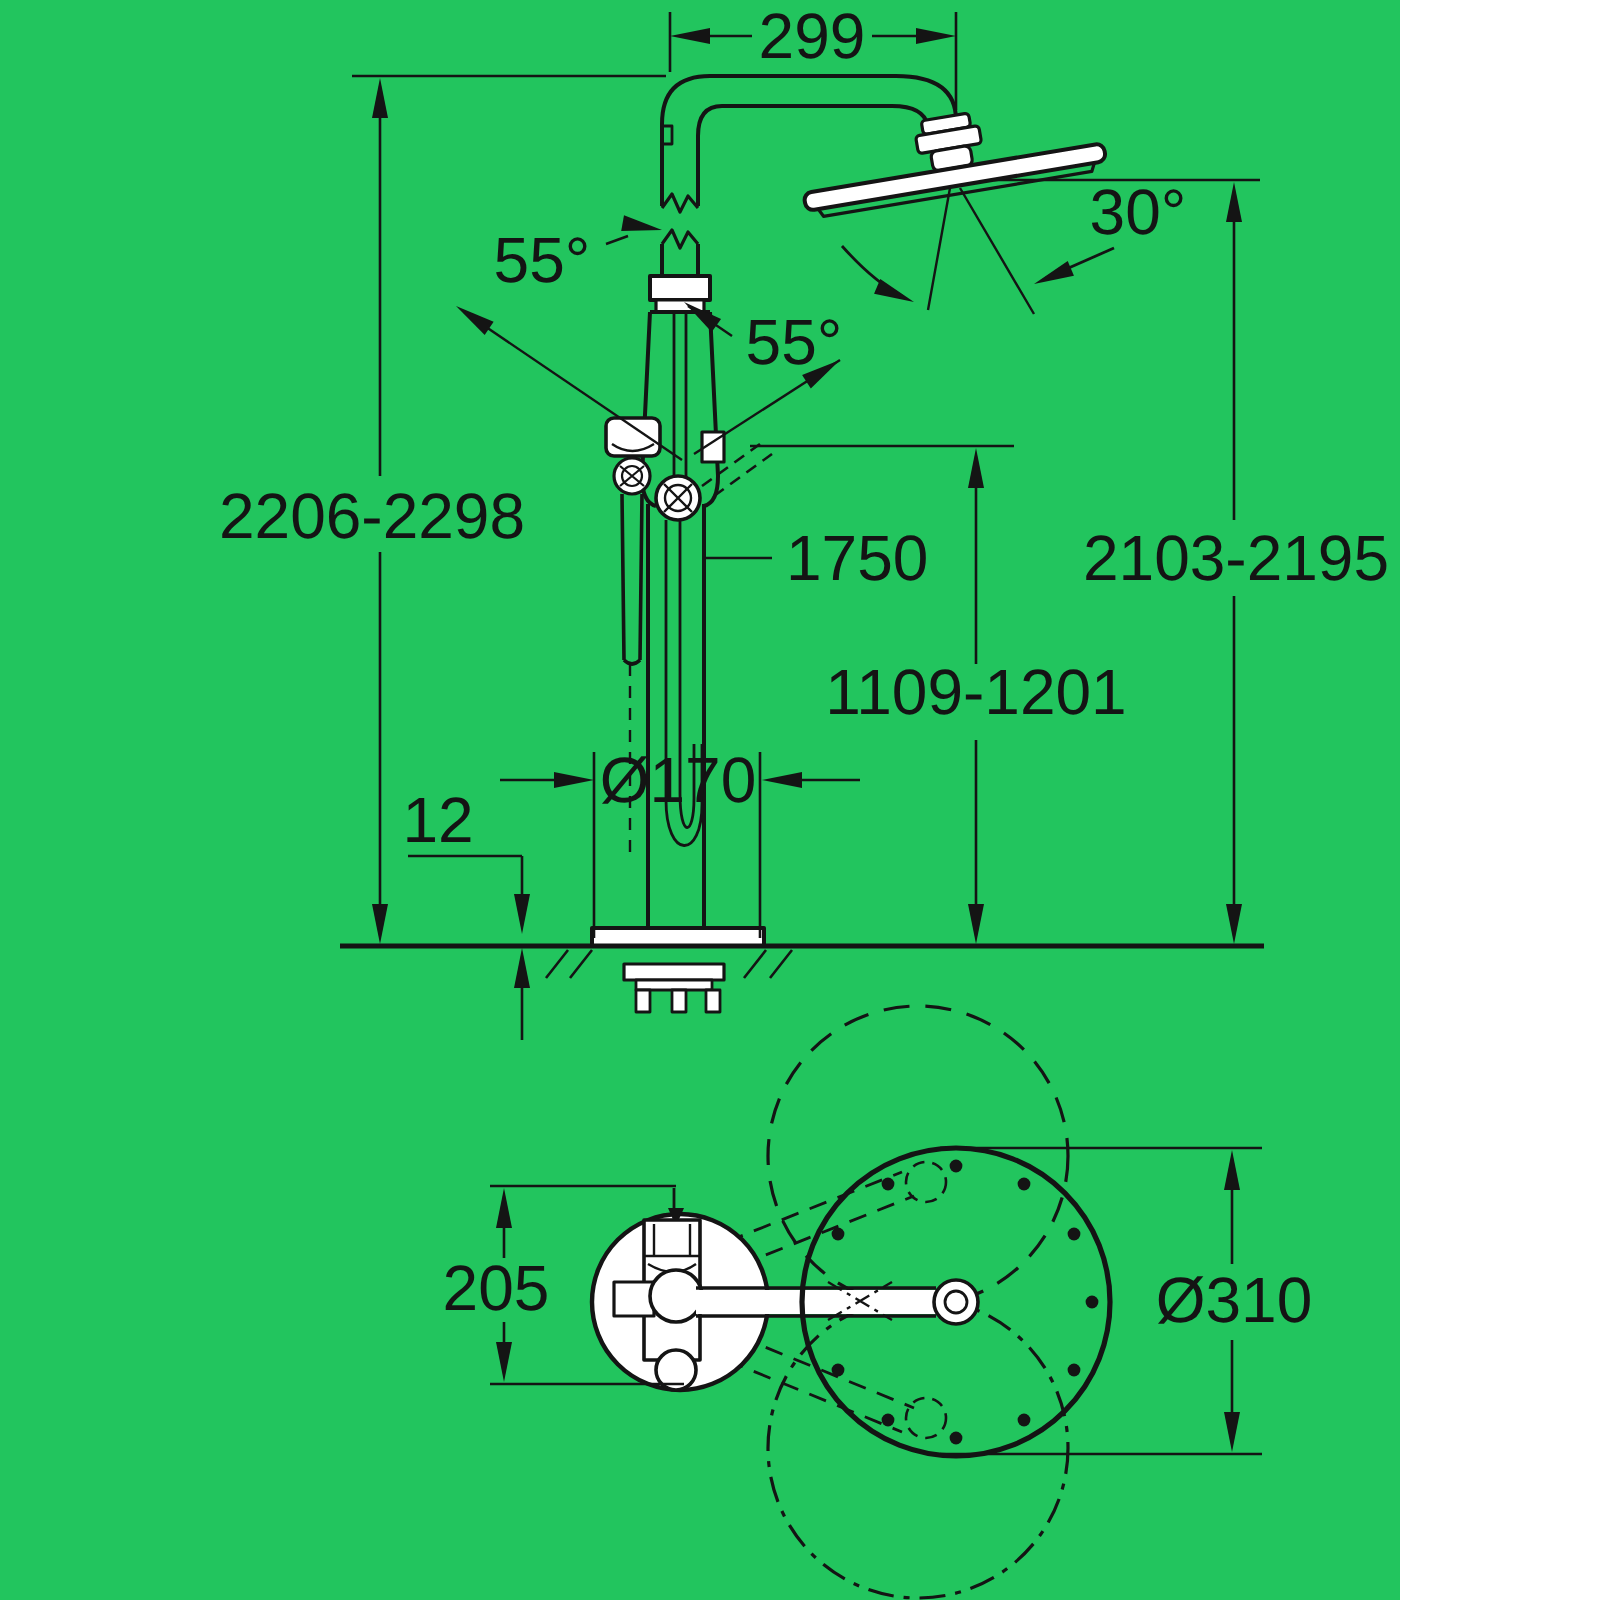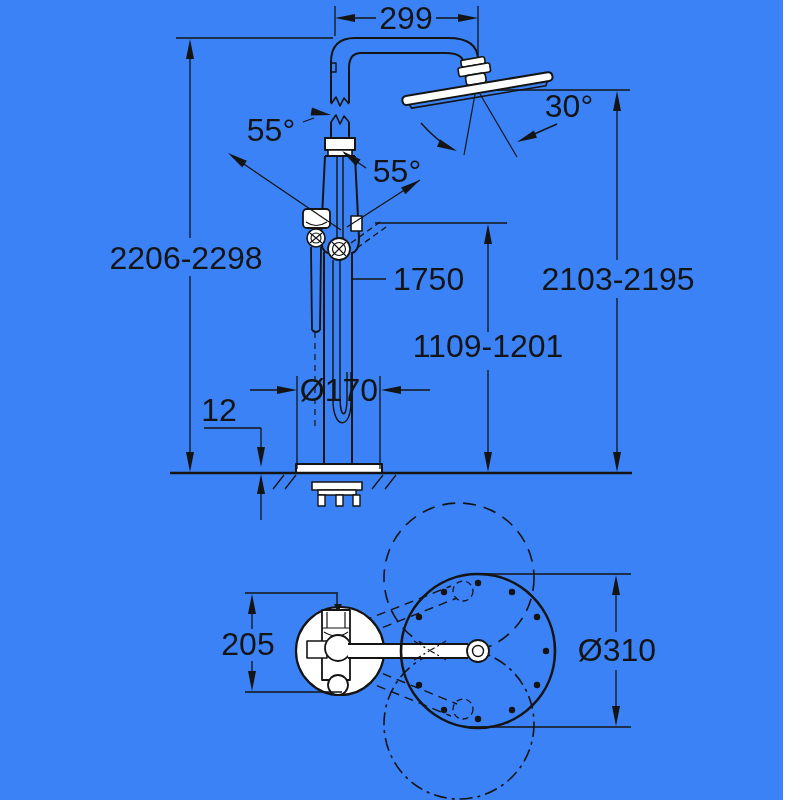--- a/index.html
+++ b/index.html
@@ -1,16 +1,16 @@
 <!DOCTYPE html>
 <html><head>
 <meta charset="utf-8">
 <style>
   html,body{margin:0;padding:0;background:#fff;}
-  .canvas{position:relative;width:783px;height:800px;background:#3b82f6;overflow:hidden;}
+  .canvas{position:relative;width:700px;height:800px;background:#22c55e;overflow:hidden;}
   svg{display:block;}
   .dim-text{font-family:"Liberation Sans","DejaVu Sans",sans-serif;font-size:32px;fill:#141414;}
   .ln{stroke:#141414;fill:none;}
   .ar{fill:#141414;stroke:none;}
   .white{fill:#ffffff;}
 </style>
 </head>
 <body>
 
 <div class="canvas">

